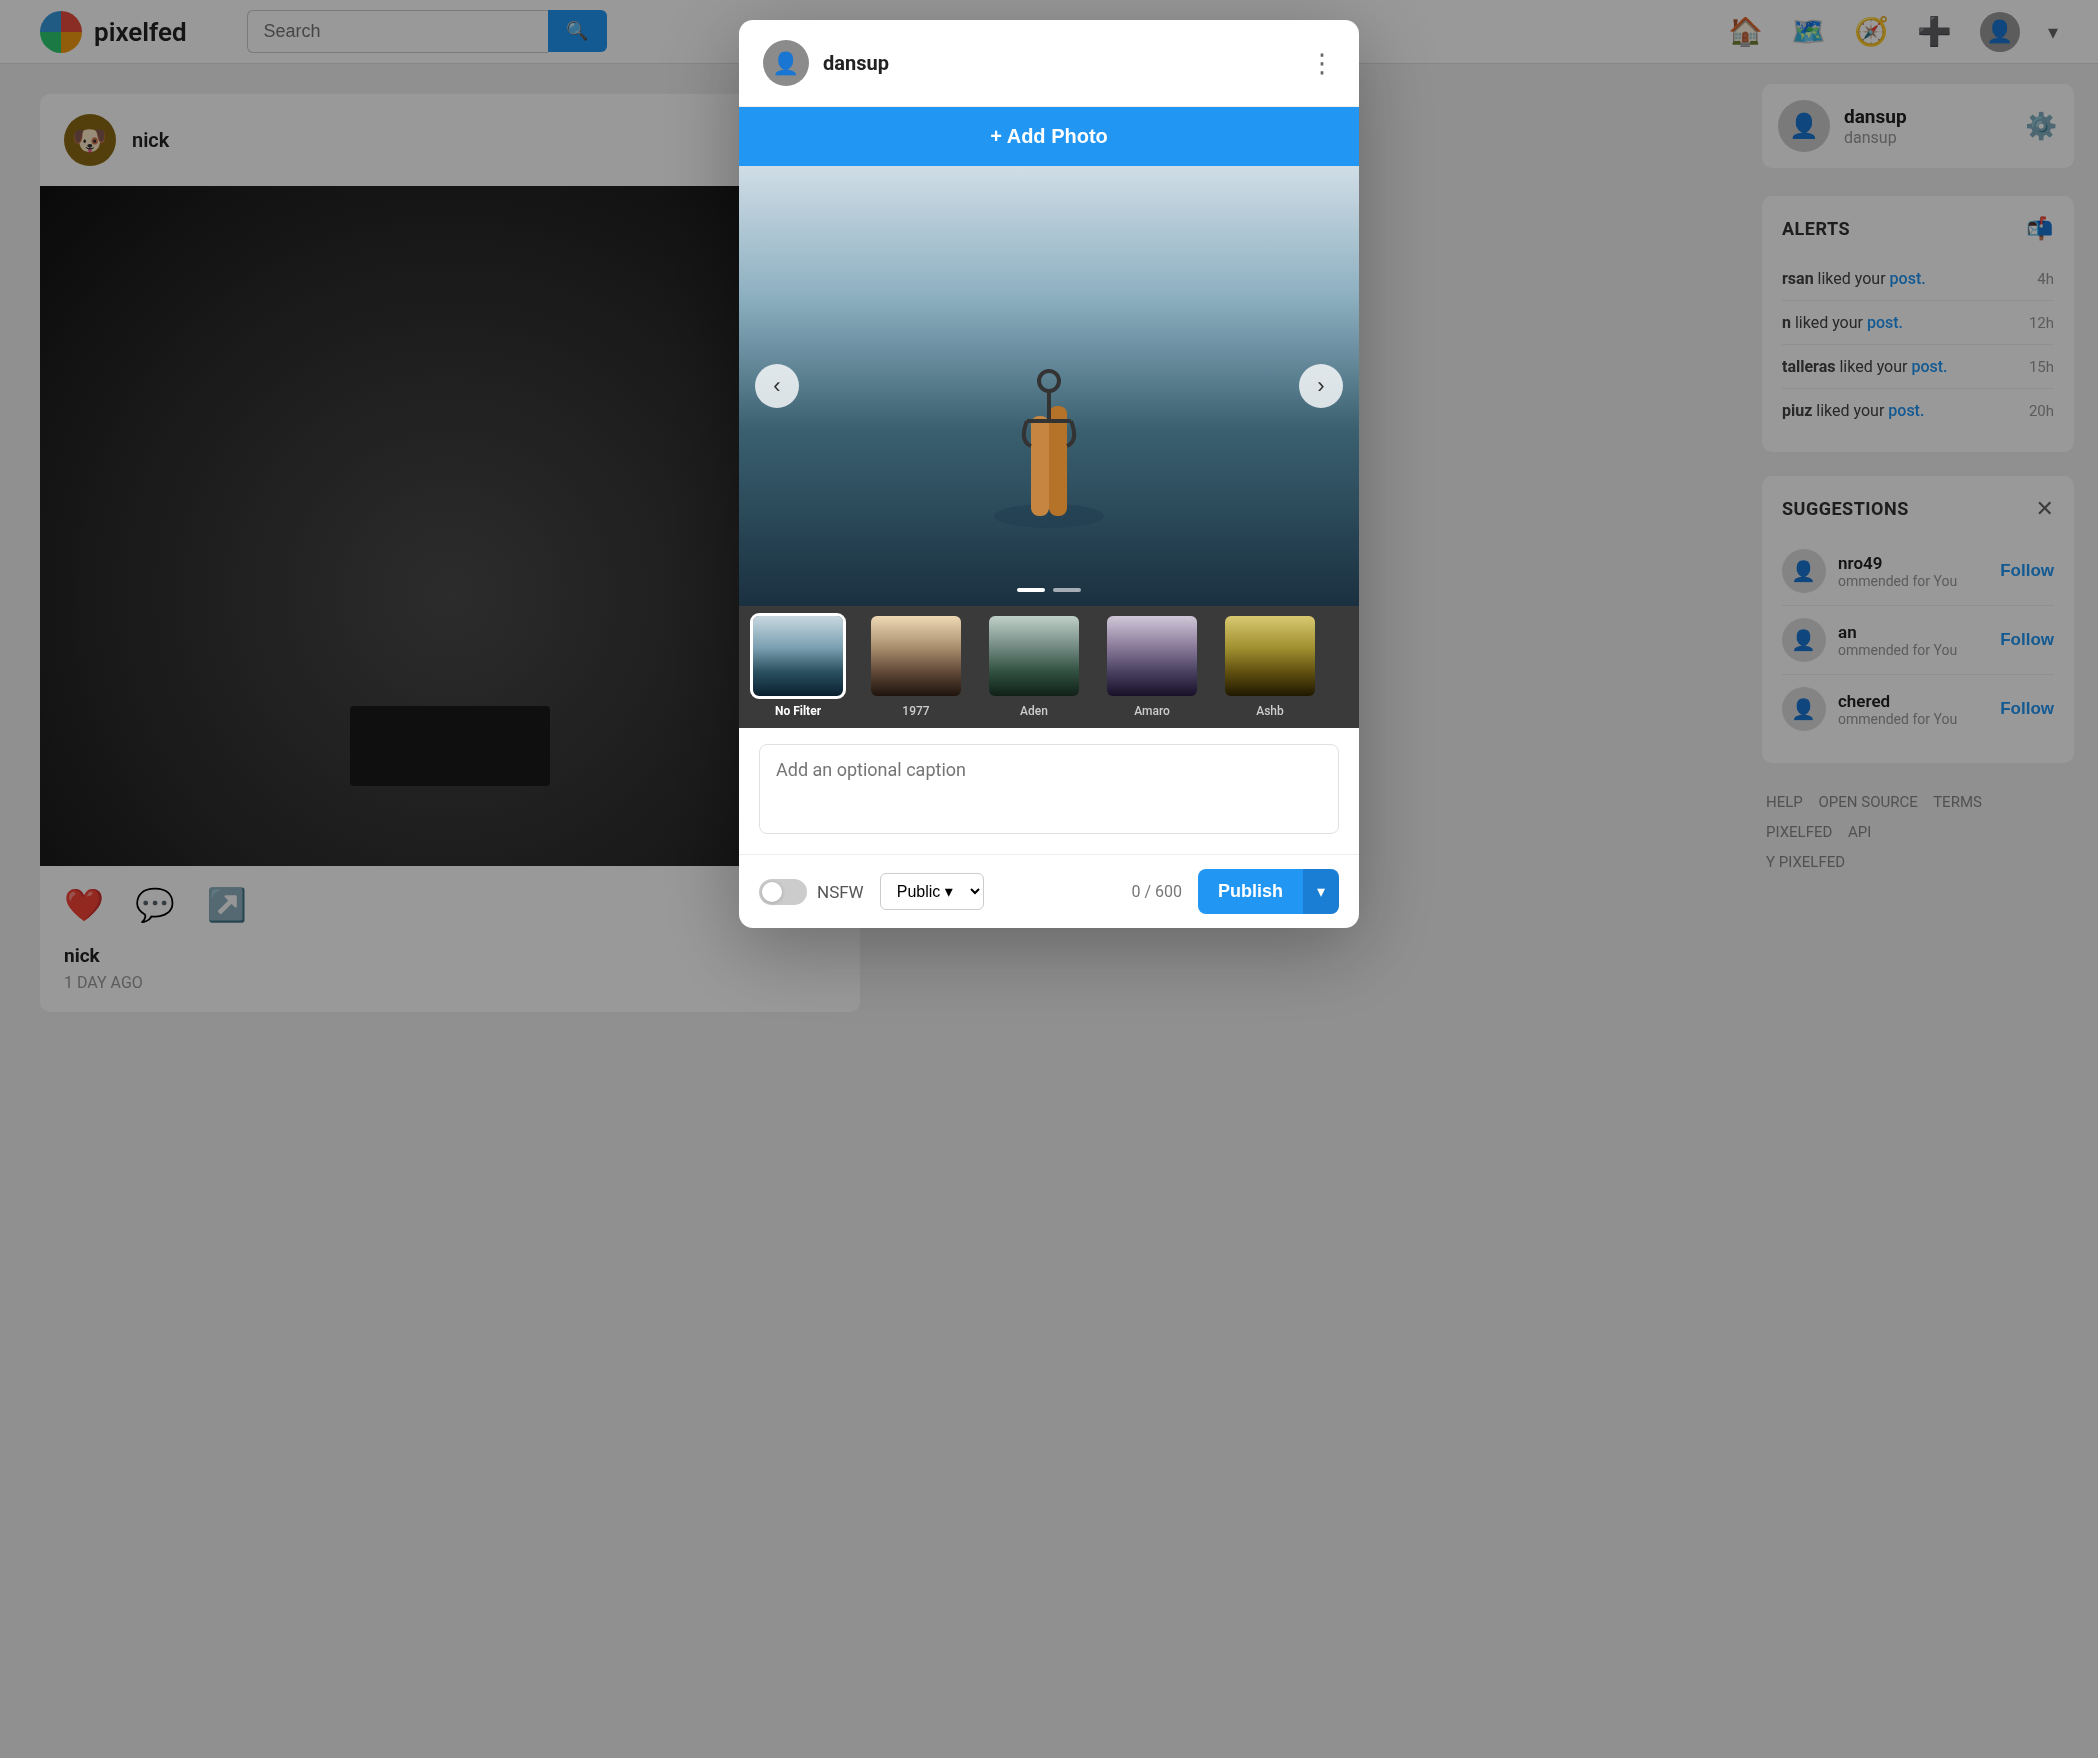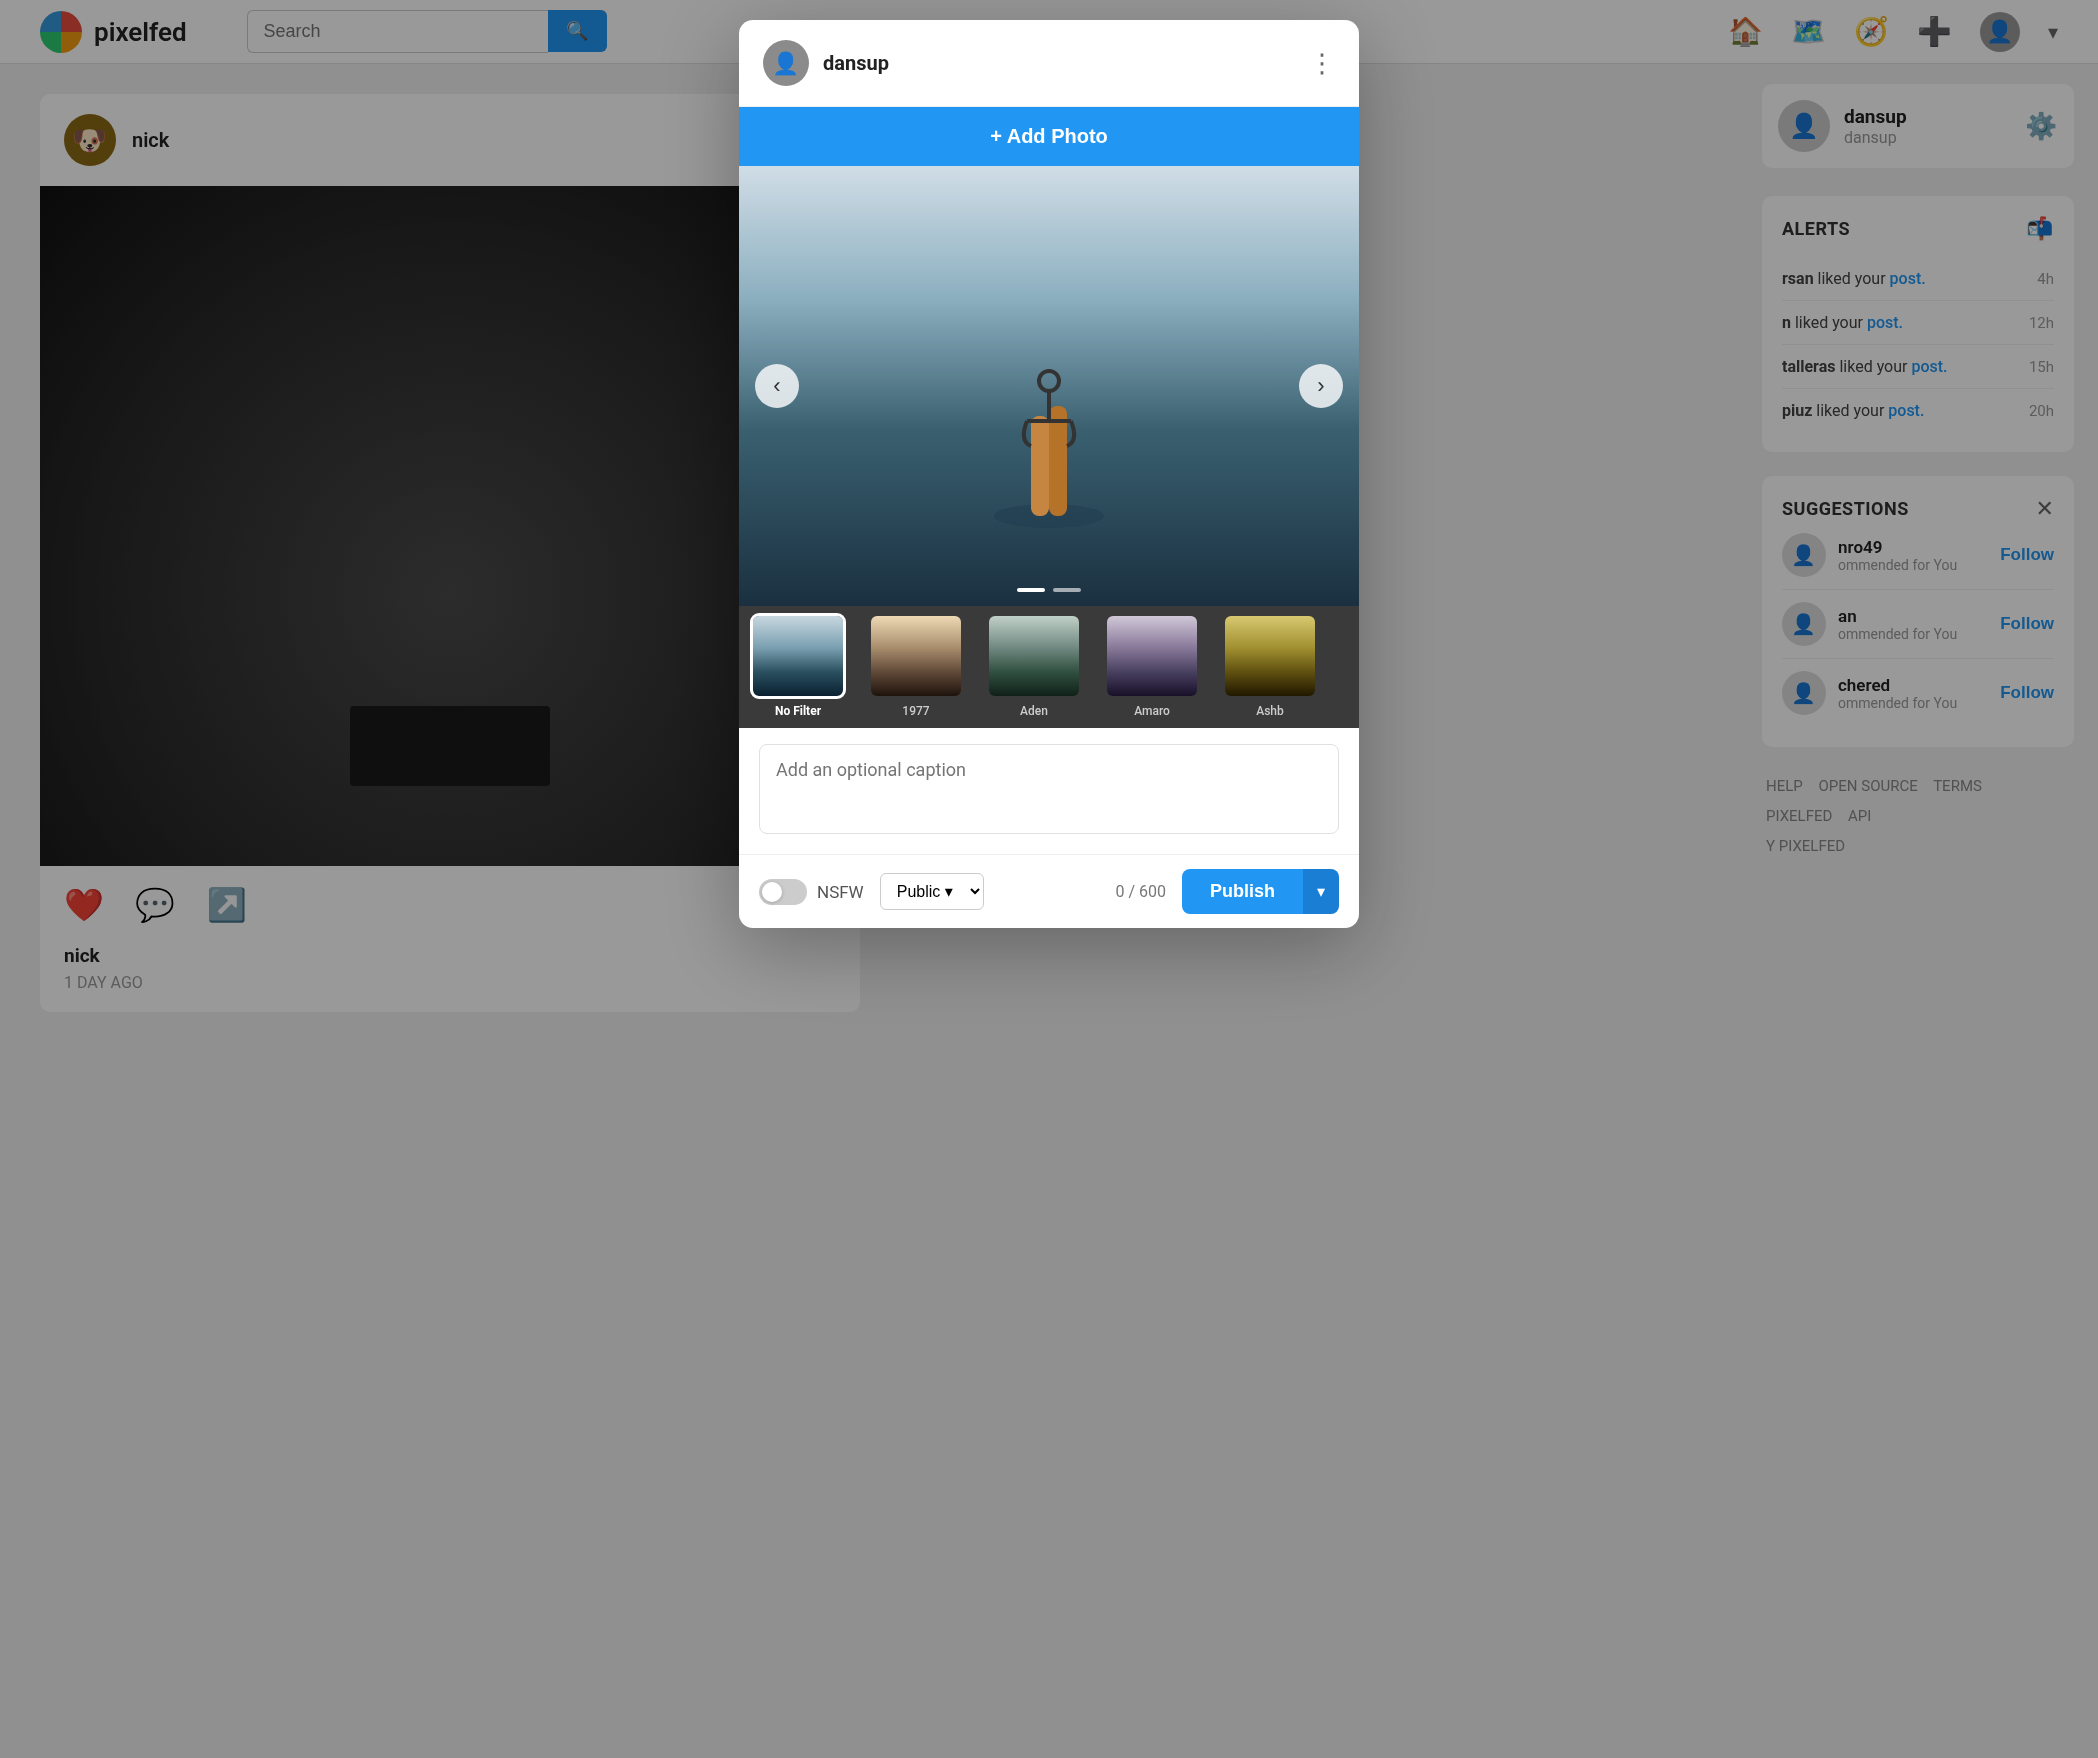--- a/index.html
+++ b/index.html
@@ -249,21 +249,21 @@
     .suggestions-box {
       background: #fff;
       border-radius: 10px;
       padding: 20px;
       margin-bottom: 24px;
     }
     .suggestions-header {
       display: flex;
       align-items: center;
       justify-content: space-between;
-      margin-bottom: 0;
+      margin-bottom: 16px;
     }
     .suggestions-title { font-size: 18px; font-weight: 700; color: #333; letter-spacing: 0.5px; }
     .close-btn { font-size: 22px; color: #666; cursor: pointer; }
     .suggestion-item {
       display: flex;
       align-items: center;
       justify-content: space-between;
       padding: 12px 0;
       border-bottom: 1px solid #f0f0f0;
     }
@@ -512,21 +512,21 @@
     }
     .publish-btn-group {
       display: flex;
       border-radius: 8px;
       overflow: hidden;
     }
     .publish-btn {
       background: #2196f3;
       color: #fff;
       border: none;
-      padding: 12px 28px;
+      padding: 12px 20px;
       font-size: 18px;
       font-weight: 600;
       cursor: pointer;
     }
     .publish-dropdown {
       background: #1a7fd4;
       color: #fff;
       border: none;
       padding: 12px 14px;
       font-size: 16px;

